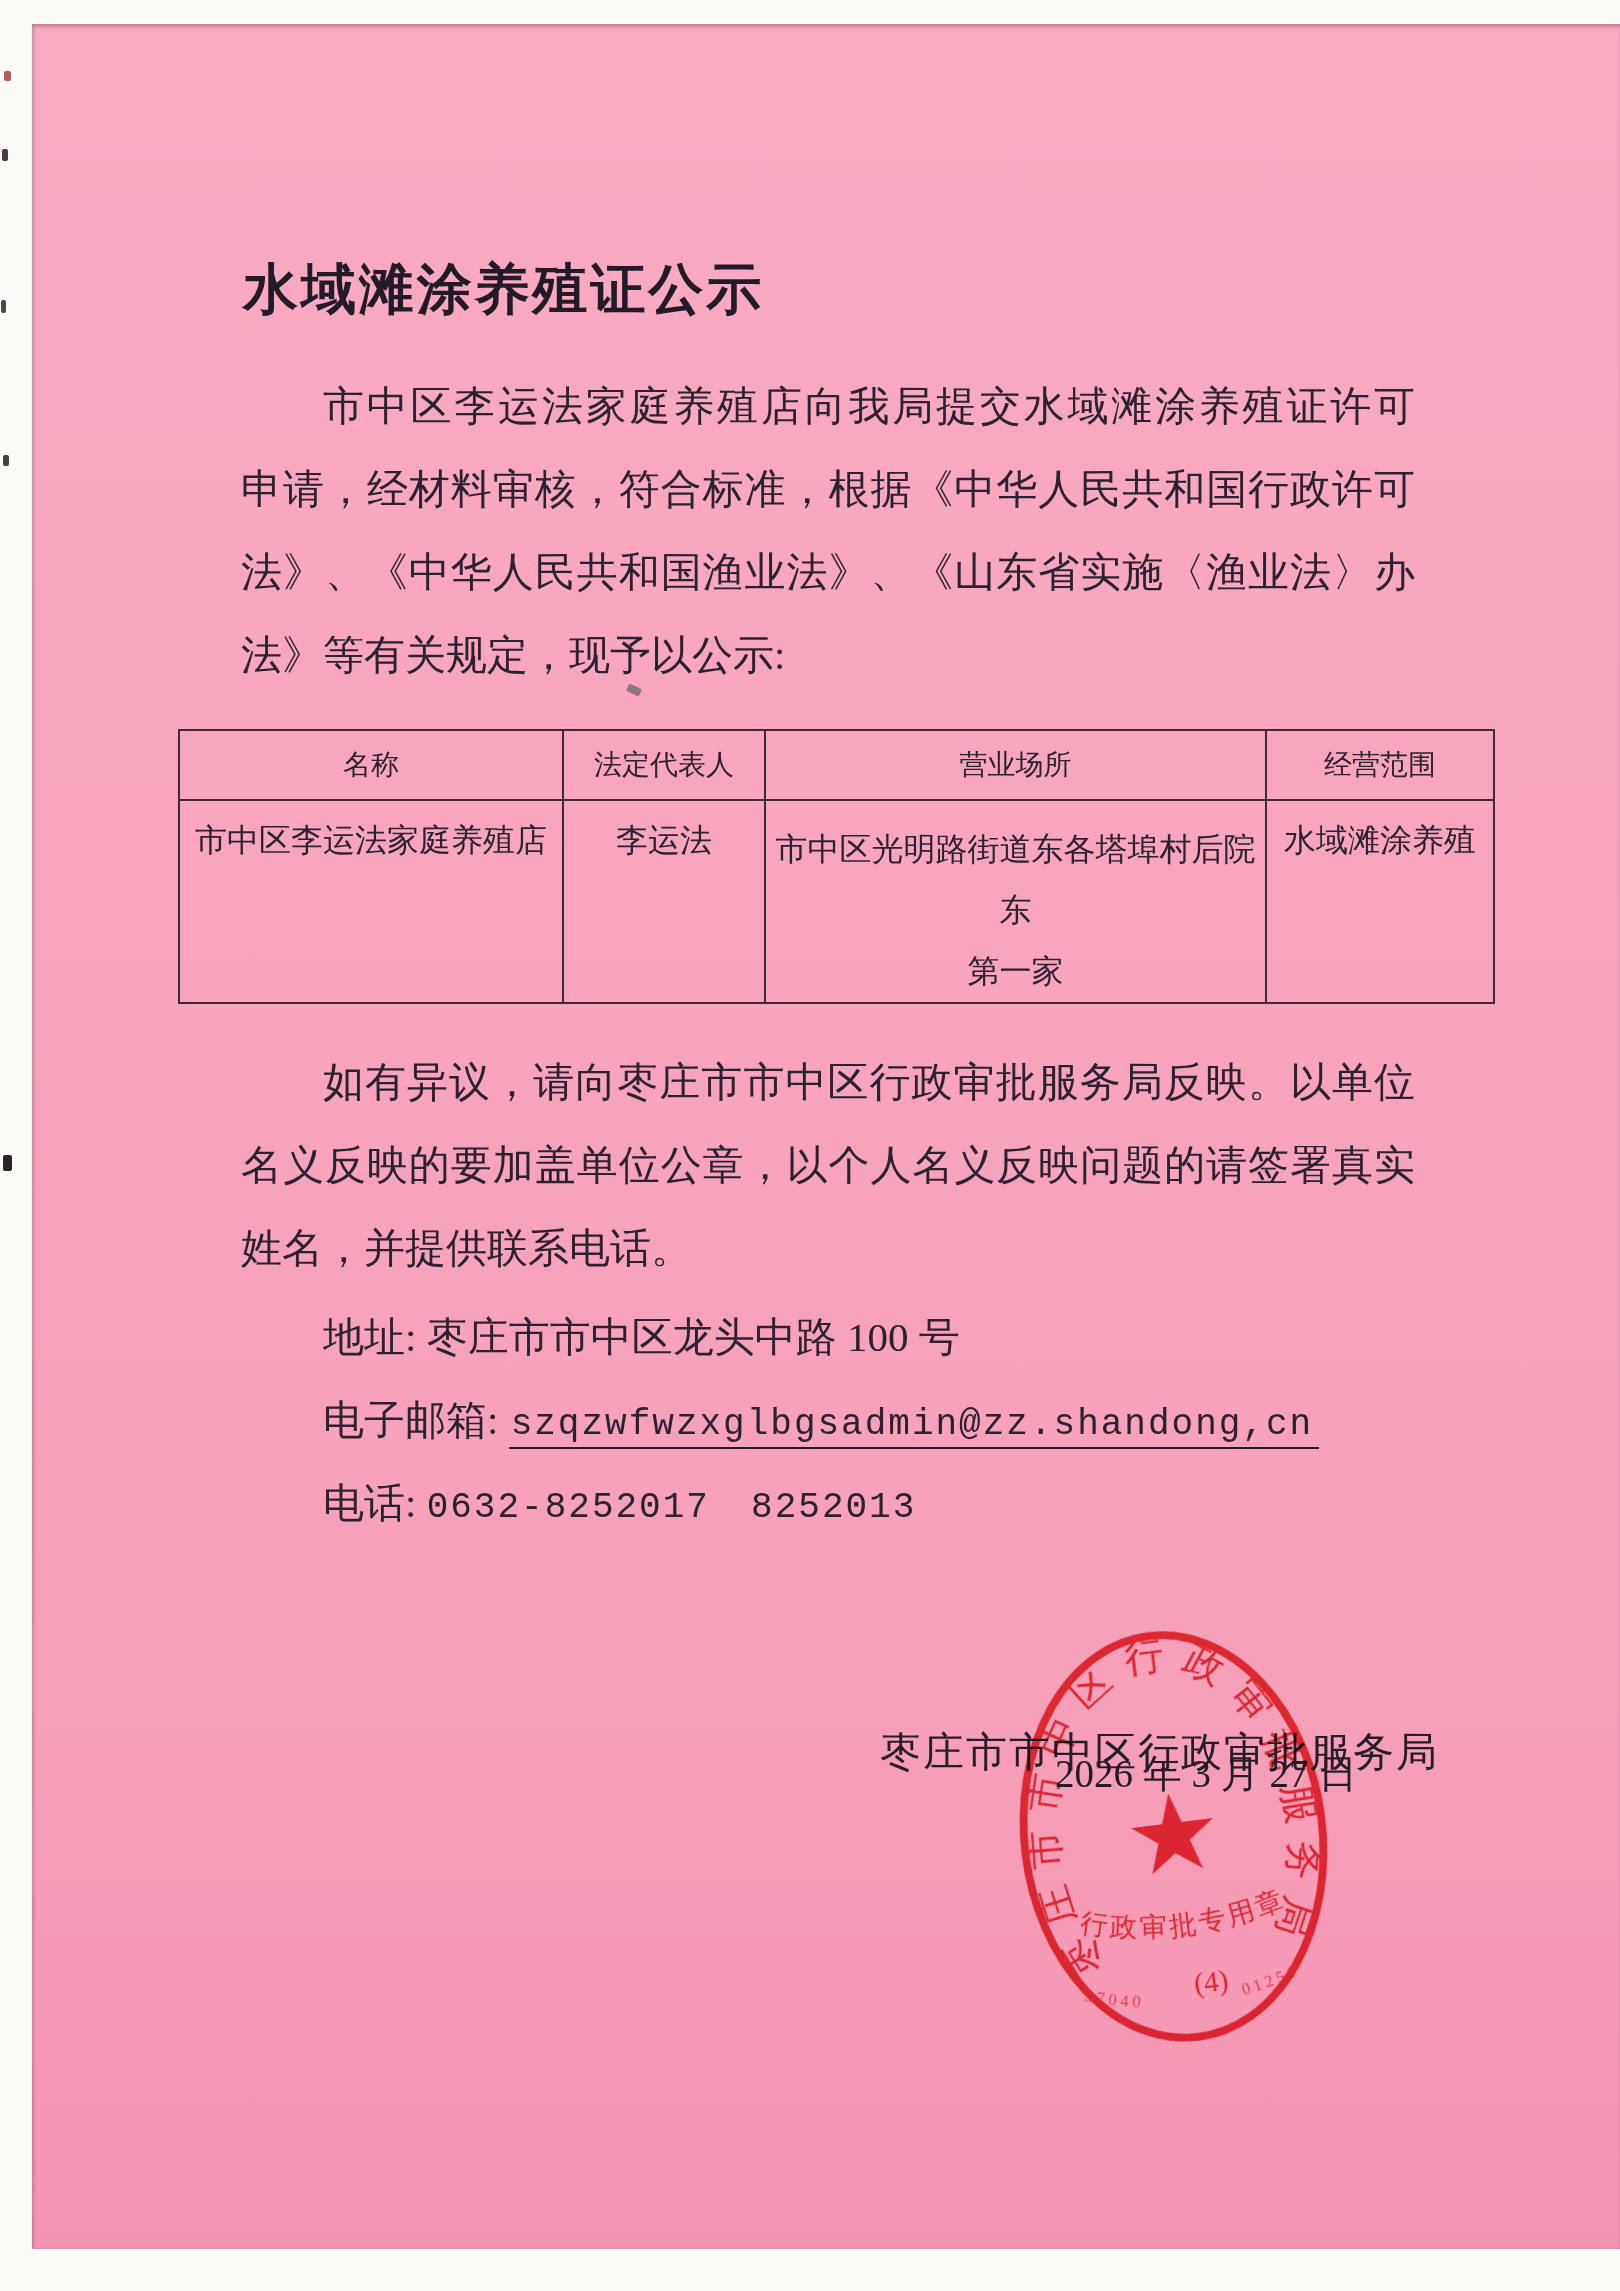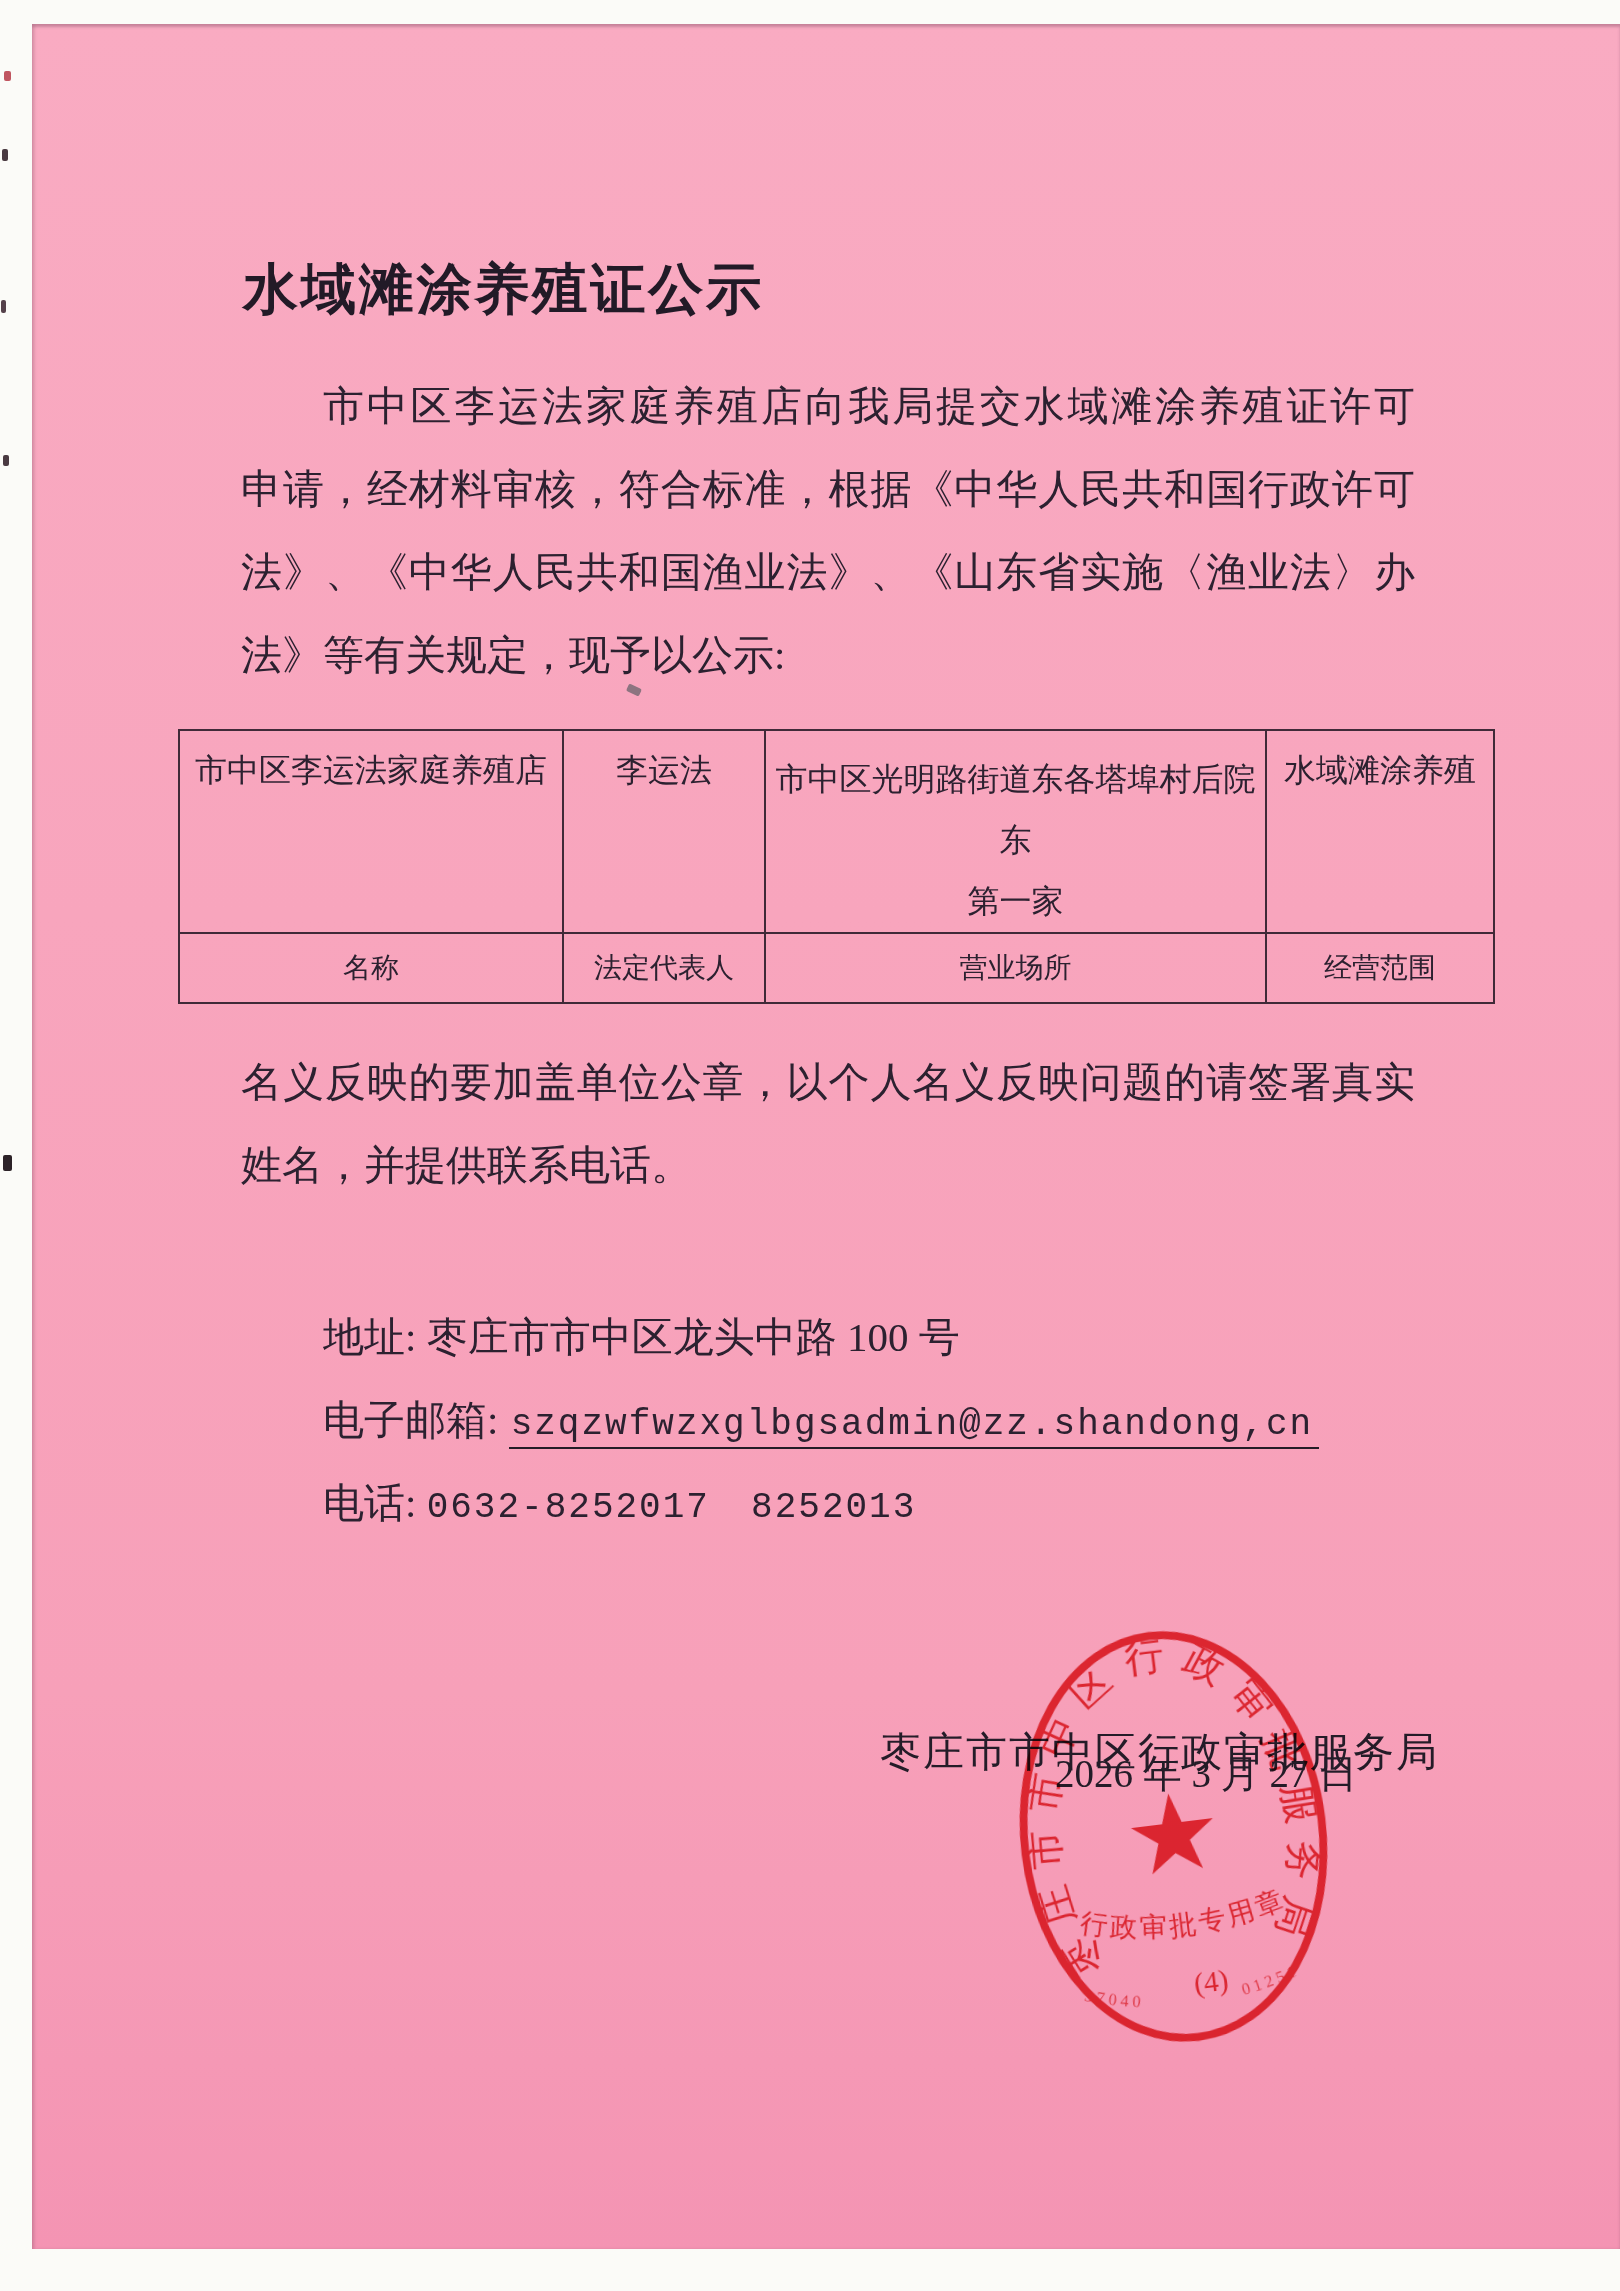--- a/index.html
+++ b/index.html
@@ -97,39 +97,40 @@
 
   <table class="lic">
     <colgroup>
       <col style="width:384px">
         <col style="width:202px">
         <col style="width:501px">
         <col style="width:228px">
     </colgroup>
     <tbody>
         <tr>
+      <th class="name-h">名称</th>
+      <th>法定代表人</th>
+      <th>营业场所</th>
+      <th>经营范围</th>
+    </tr>
+    <tr>
       <td>市中区李运法家庭养殖店</td>
       <td>李运法</td>
       <td class="addr-cell">
         <div>市中区光明路街道东各塔埠村后院东</div>
         <div>第一家</div>
       </td>
       <td>水域滩涂养殖</td>
     </tr>
-    <tr>
-      <th class="name-h">名称</th>
-      <th>法定代表人</th>
-      <th>营业场所</th>
-      <th>经营范围</th>
-    </tr>
   </tbody>
     </table>
 
 
   <div class="col bodytext para2">
+    <div class="jline indent">如有异议，请向枣庄市市中区行政审批服务局反映。以单位</div>
     <div class="jline">名义反映的要加盖单位公章，以个人名义反映问题的请签署真实</div>
     <div>姓名，并提供联系电话。</div>
   </div>
 
   <div class="col bodytext addr indent">地址: 枣庄市市中区龙头中路 100 号</div>
 
   <div class="col bodytext email indent">
     <span>电子邮箱: </span><span class="mono">szqzwfwzxglbgsadmin@zz.shandong,cn</span>
   </div>
 

